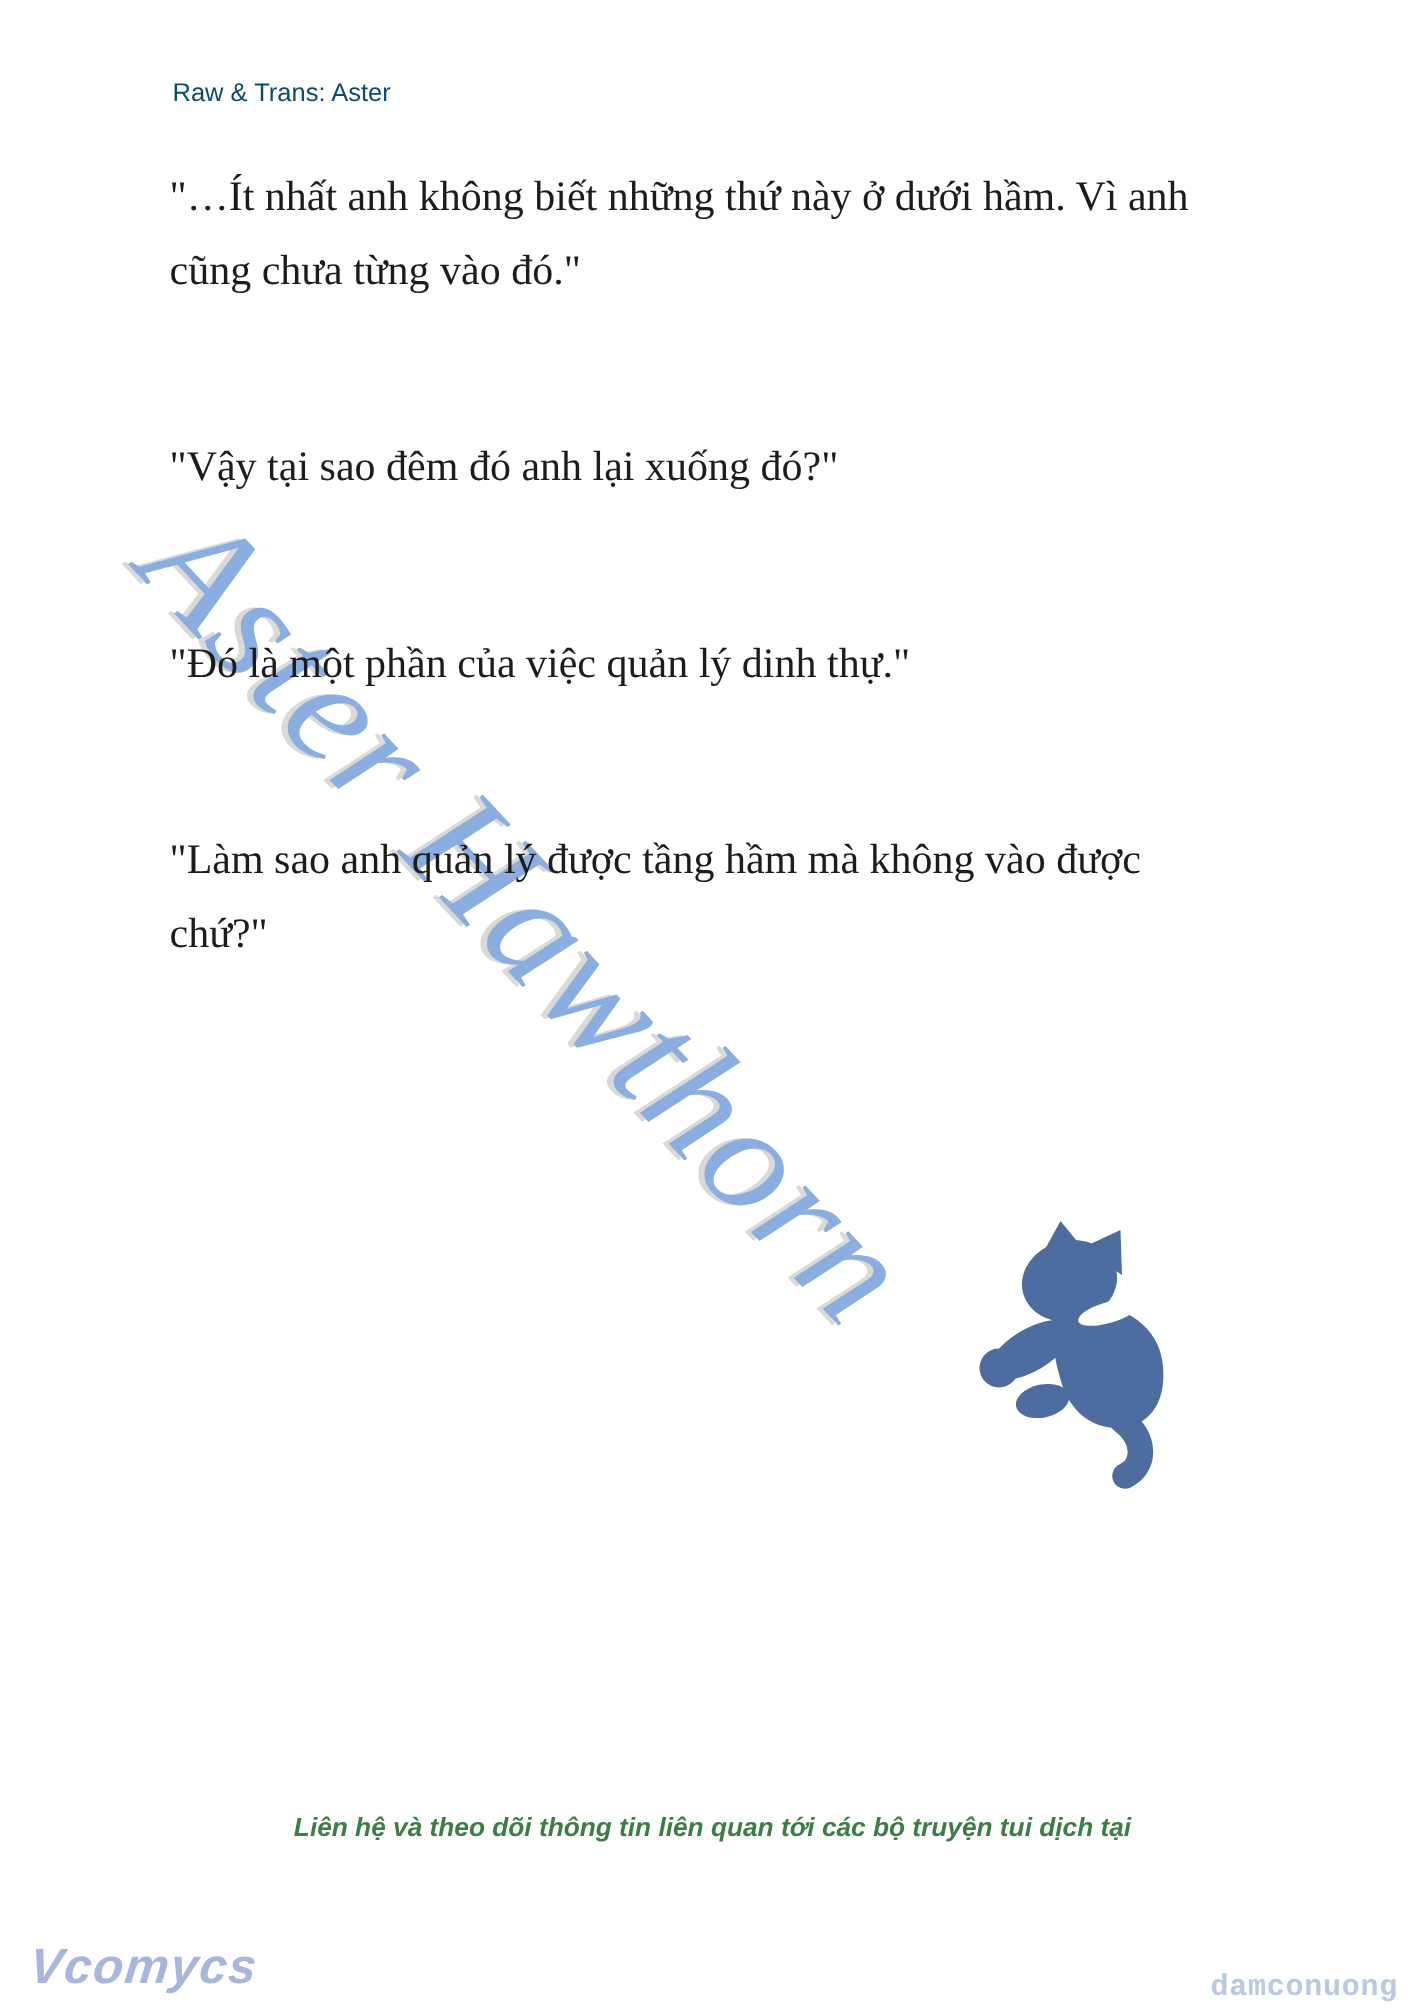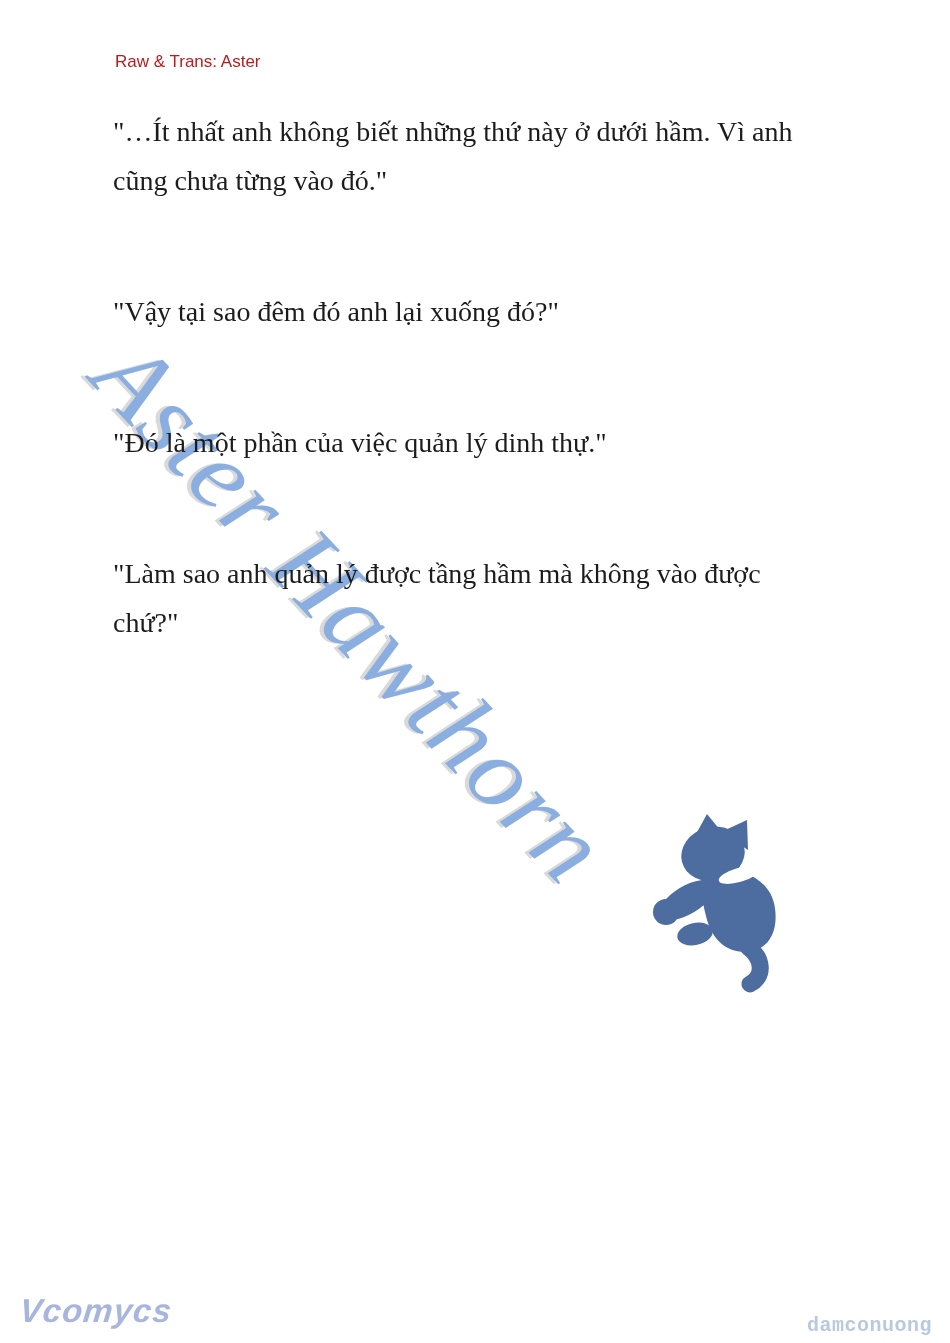--- a/index.html
+++ b/index.html
@@ -16,21 +16,21 @@
     position:relative;
     width:950px;height:1343px;
     background:#ffffff;
     overflow:hidden;
     font-family:"Liberation Serif",serif;
   }
   .header-credit{
     position:absolute;left:115px;top:52px;
     font-family:"Liberation Sans",sans-serif;
     font-size:17px;line-height:20px;
-    color:#b91c1c;
+    color:#0c4a6e;
     z-index:3;
   }
   .watermark{
     position:absolute;left:158px;top:316px;
     transform:rotate(47deg);
     transform-origin:0 0;
     font-family:"Liberation Serif",serif;
     font-style:italic;
     font-size:104px;
     letter-spacing:2px;
@@ -112,19 +112,20 @@
   <div class="story">
     <p>"…Ít nhất anh không biết những thứ này ở dưới hầm. Vì anh
 cũng chưa từng vào đó."</p>
     <p>"Vậy tại sao đêm đó anh lại xuống đó?"</p>
     <p>"Đó là một phần của việc quản lý dinh thự."</p>
     <p>"Làm sao anh quản lý được tầng hầm mà không vào được
 chứ?"</p>
   </div>
 
   <div class="footer-notice">
+    <div class="notice-line">Liên hệ và theo dõi thông tin liên quan tới các bộ truyện tui dịch tại</div>
   </div>
 
   <div class="brand-left">Vcomycs</div>
 
   <div class="brand-right">damconuong</div>
 
 </div>
 
 </body></html>

